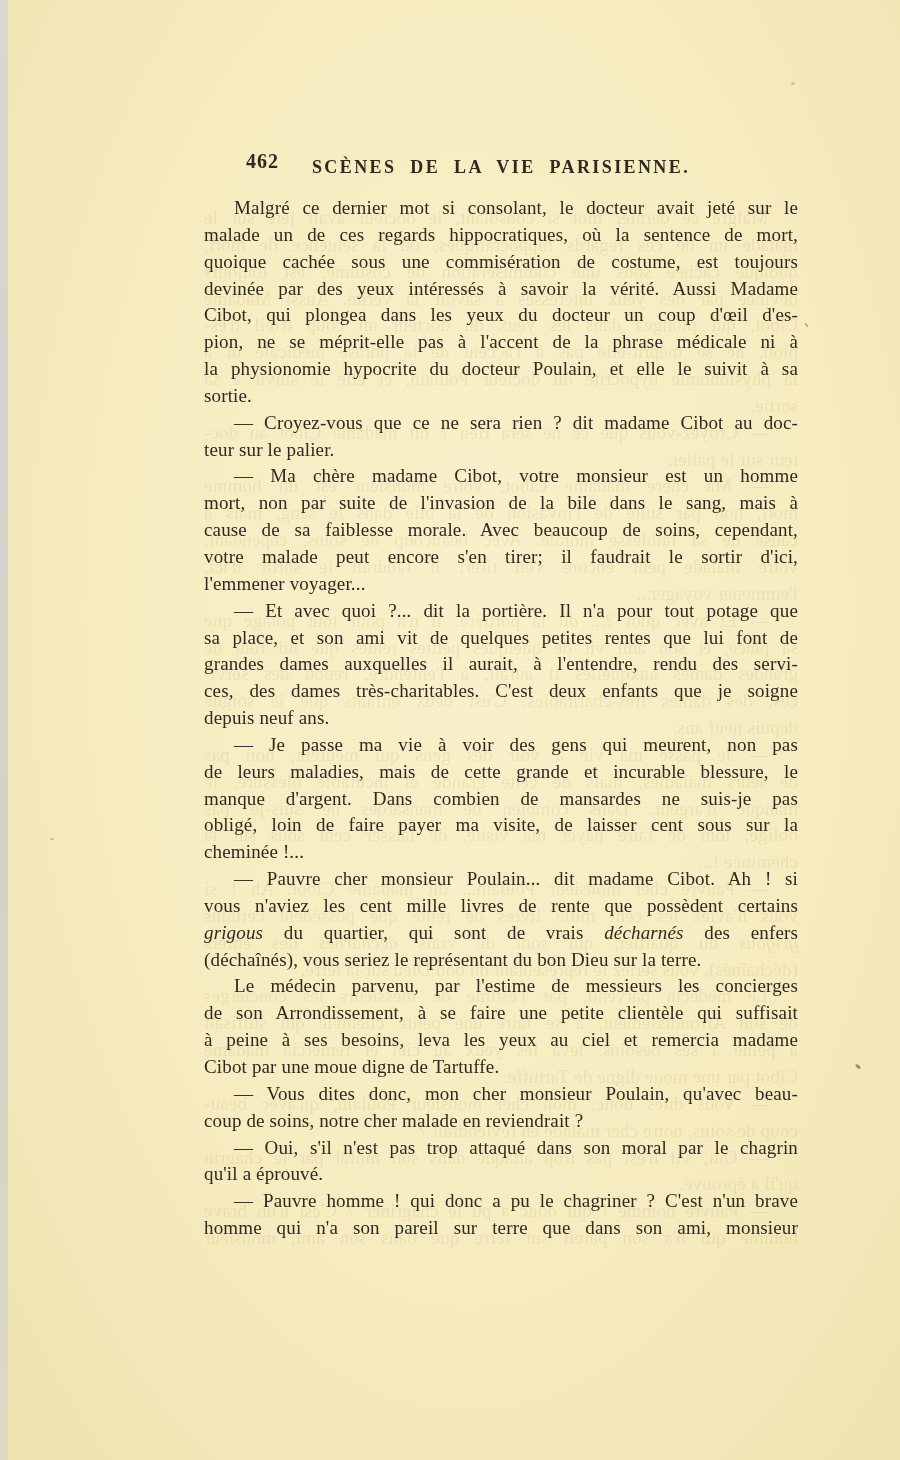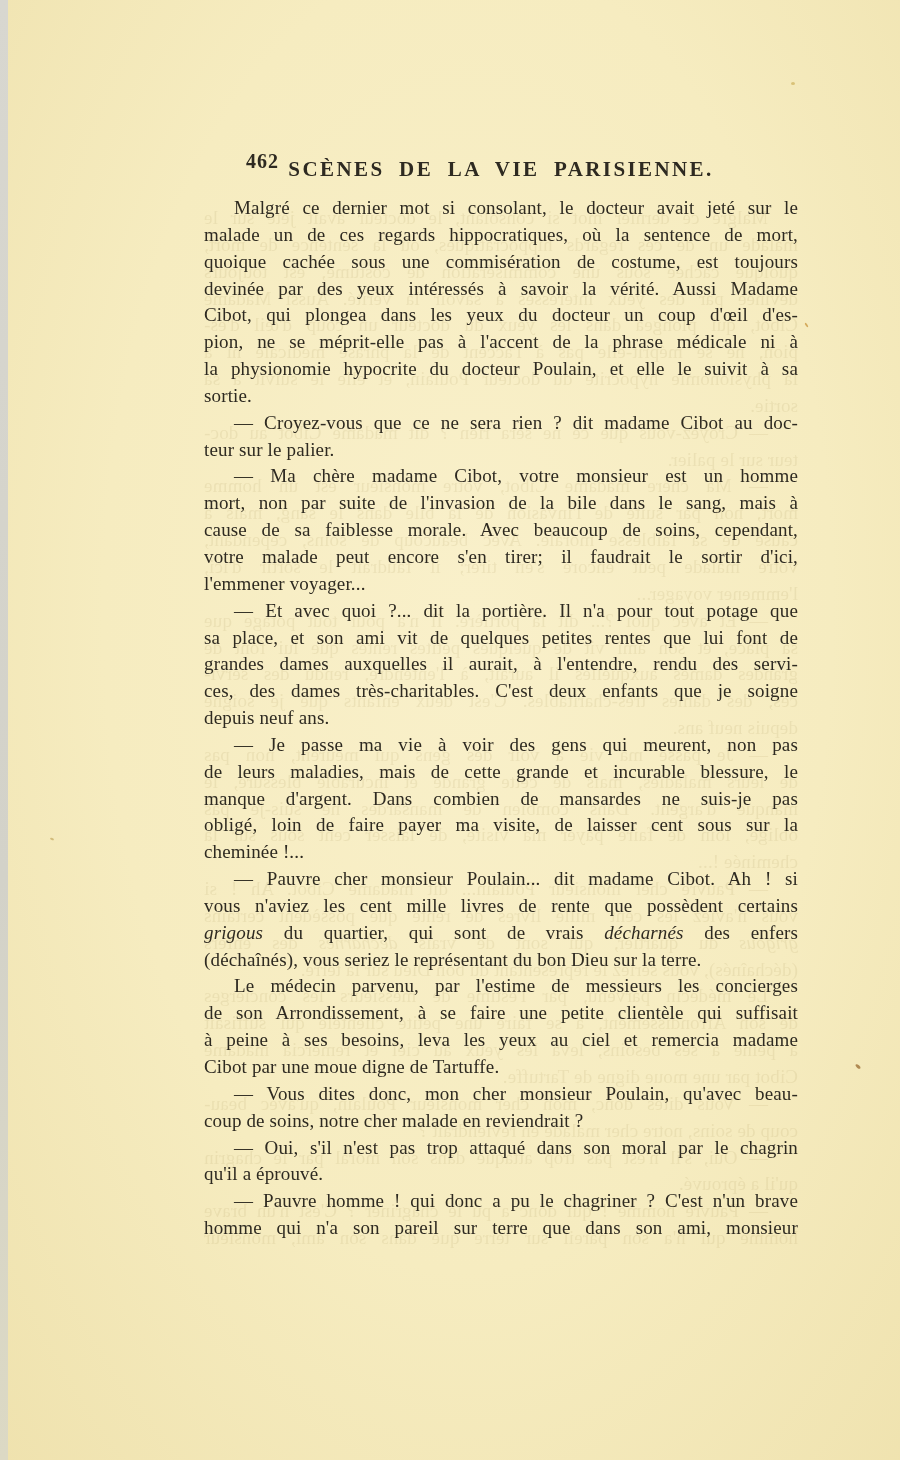--- a/index.html
+++ b/index.html
@@ -17,21 +17,21 @@
   }
   .header{
     position:absolute;left:204px;top:150px;width:594px;height:34px;
   }
   .pagenum{
     position:absolute;left:6px;top:0;
     font-size:20px;font-weight:600;letter-spacing:1px;margin-left:36px;
   }
   .runtitle{
     position:absolute;left:50%;top:7px;transform:translateX(-50%);
-    font-size:21px;font-weight:600;
+    font-size:18px;font-weight:600;
     letter-spacing:2.4px;word-spacing:7px;white-space:nowrap;
   }
   .bodytext{
     position:absolute;left:204px;top:195px;width:594px;
     font-size:19px;line-height:26.85px;letter-spacing:0.15px;
   }
   .bodytext .line{
     text-align:justify;text-align-last:justify;
     white-space:normal;
   }

